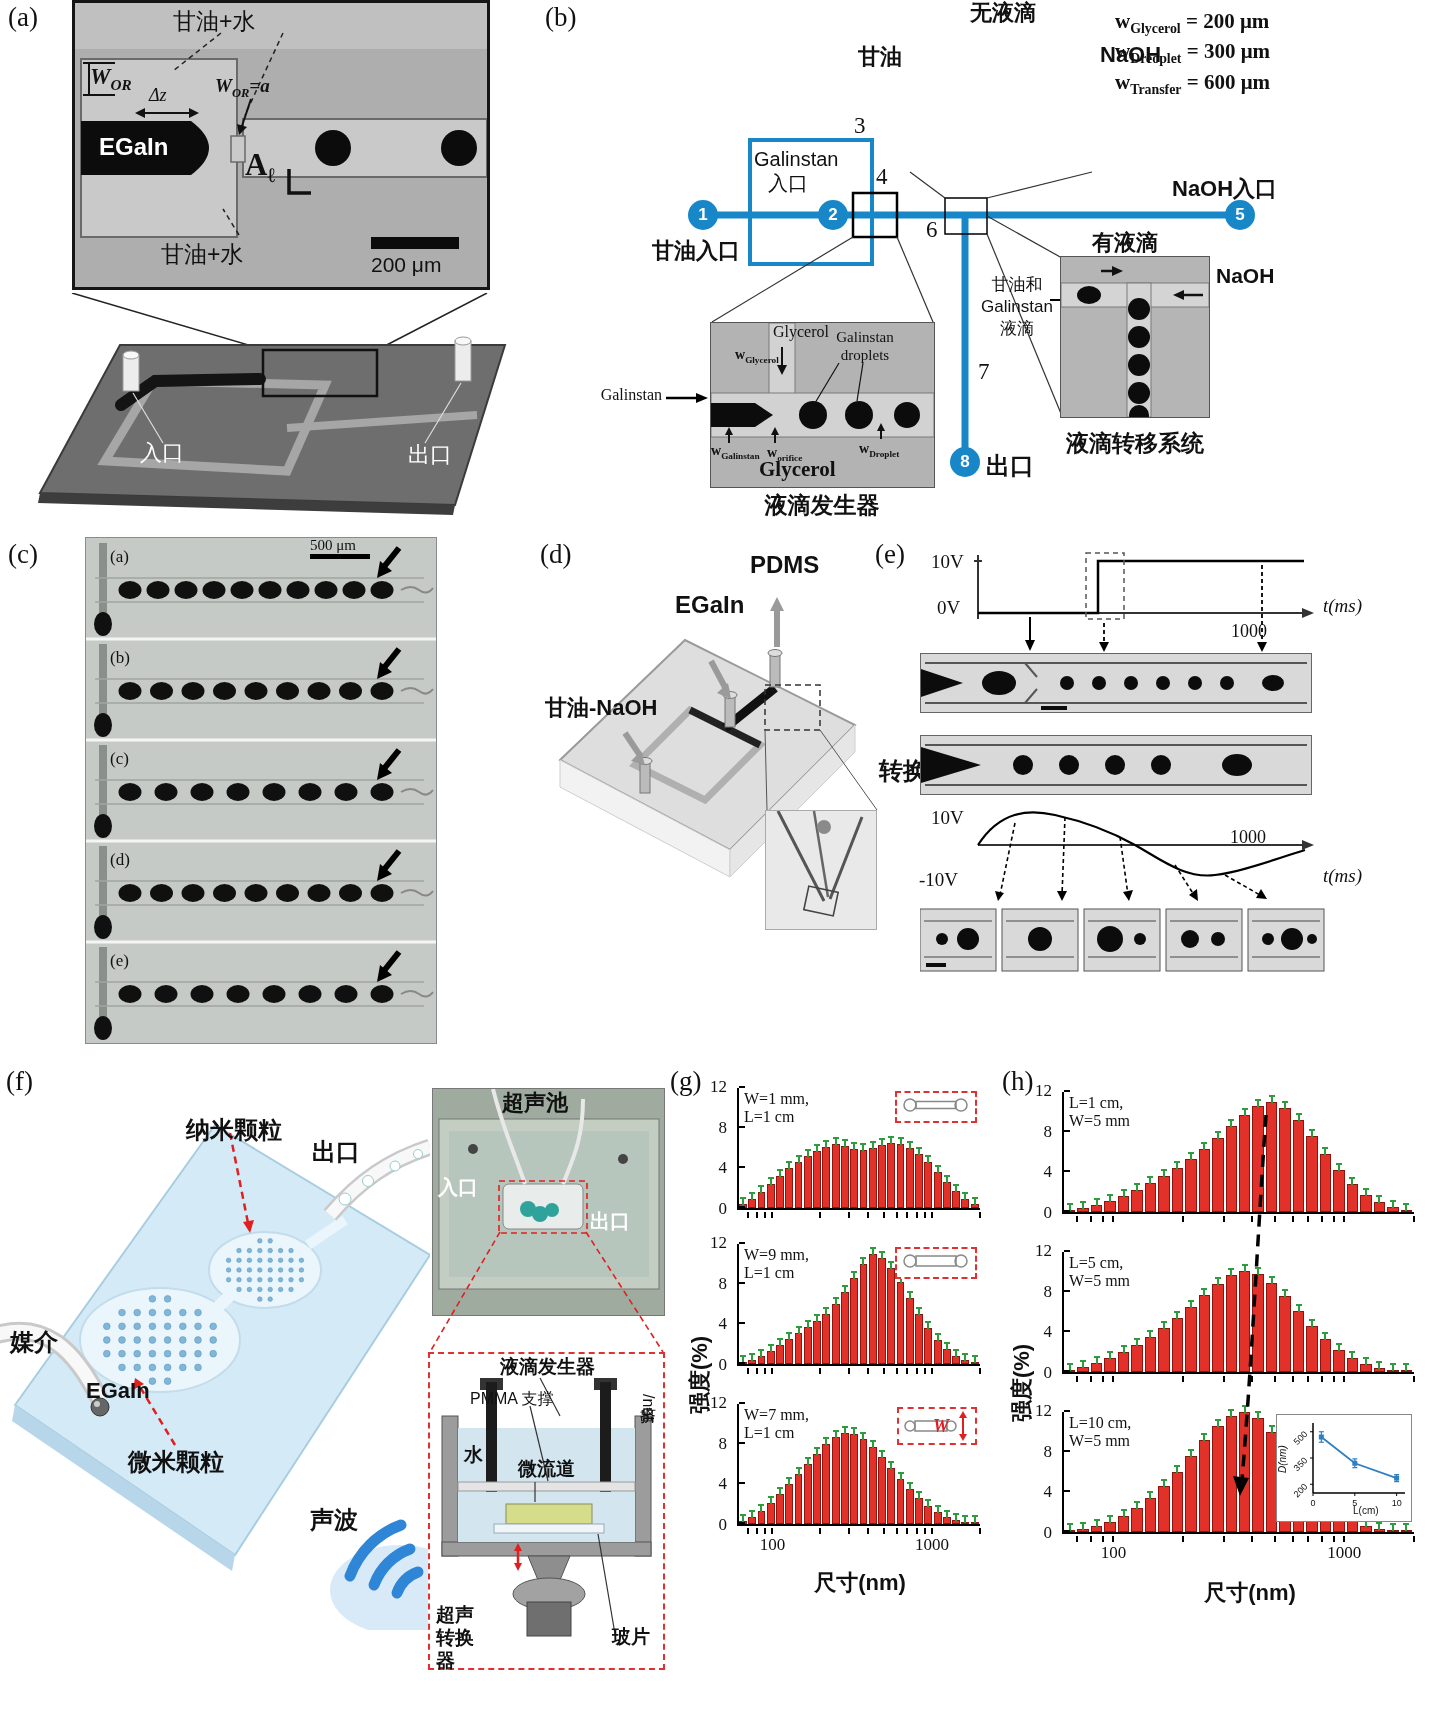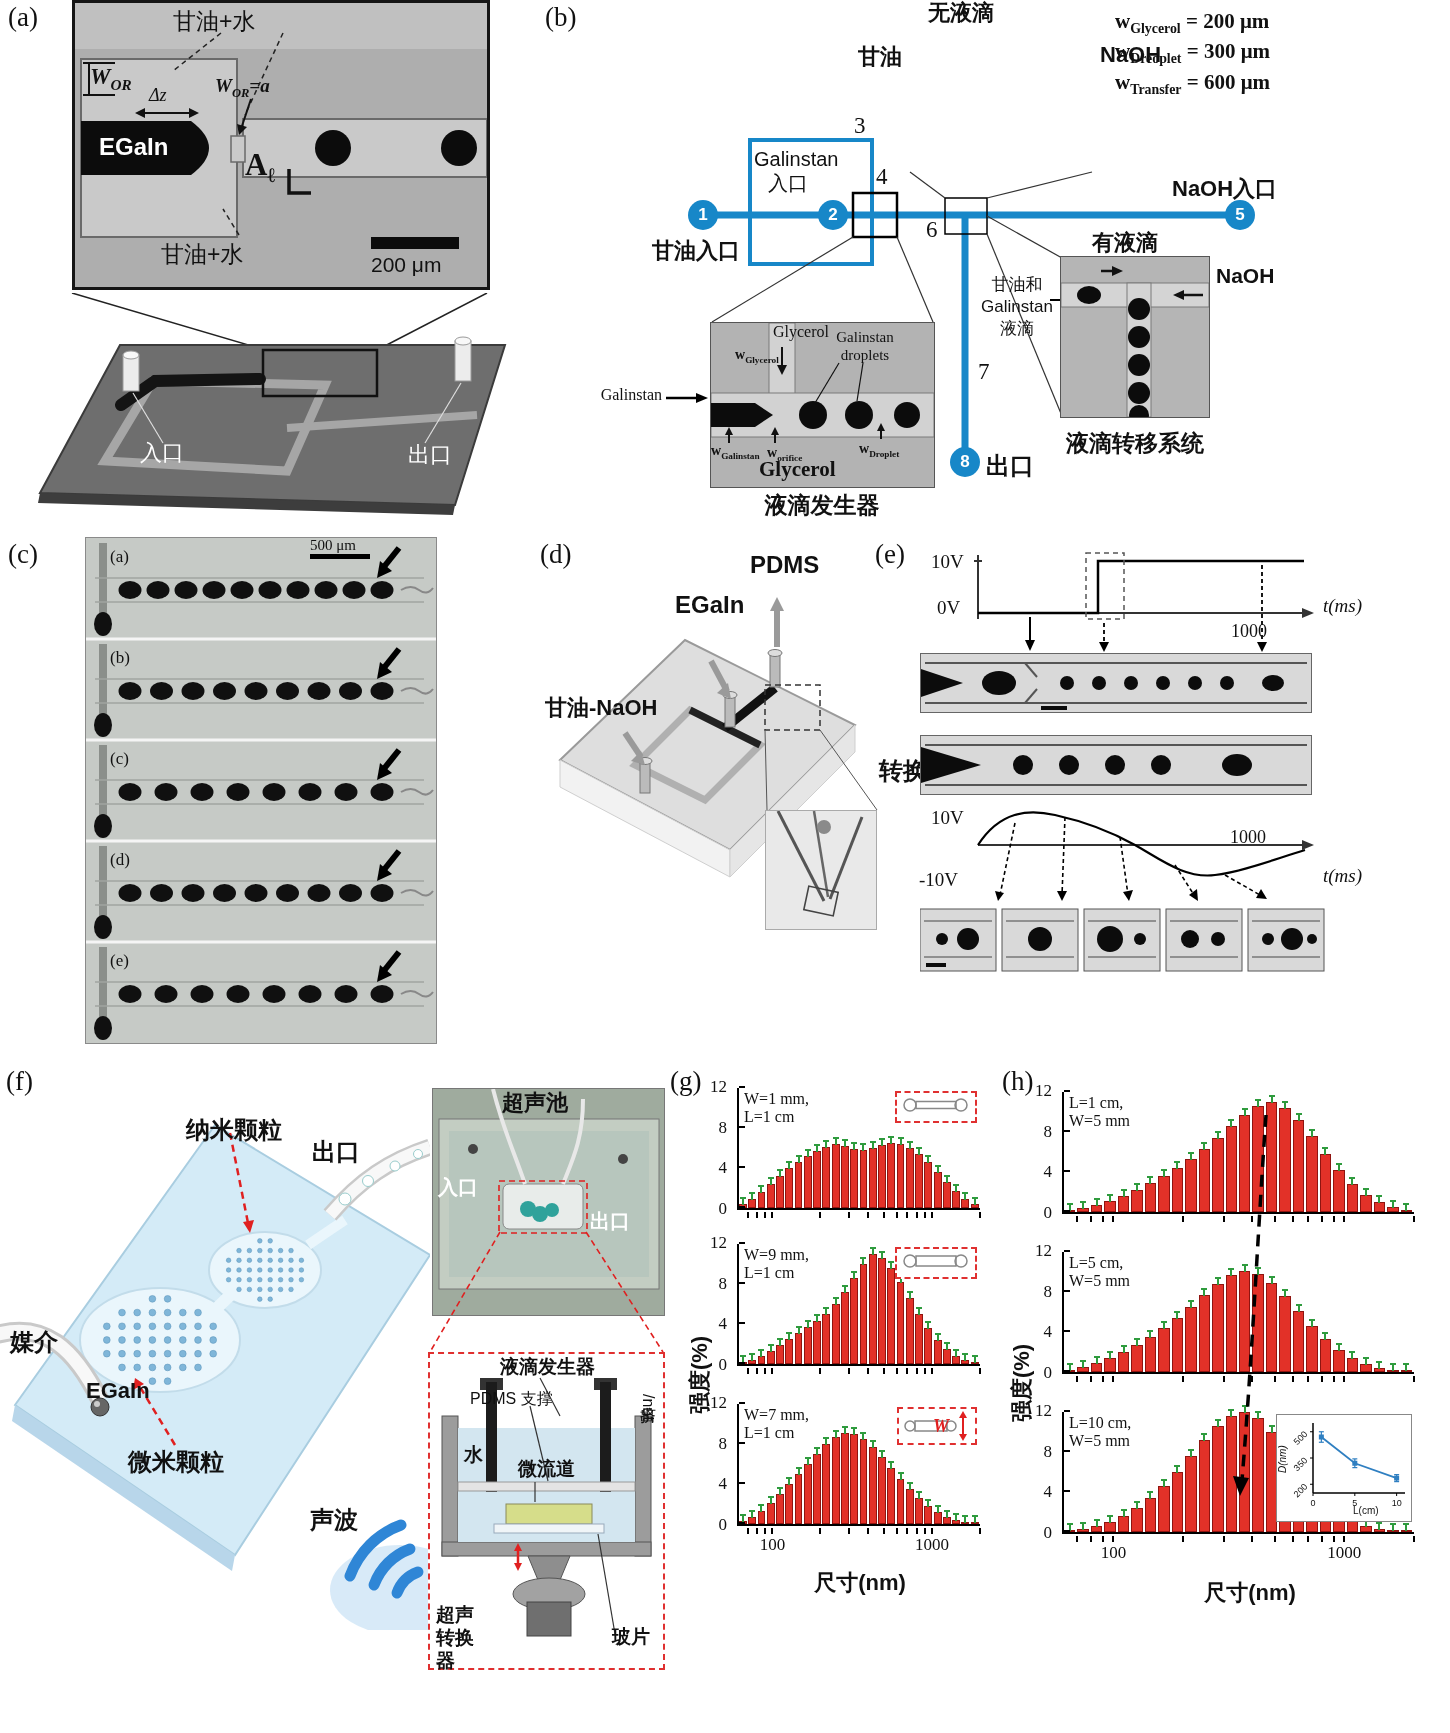--- a/index.html
+++ b/index.html
@@ -111,21 +111,21 @@
       <line x1="405" y1="198" x2="370" y2="172" stroke="#333" stroke-width="1.2"></line>
       <line x1="447" y1="198" x2="552" y2="172" stroke="#333" stroke-width="1.2"></line>
       <line x1="447" y1="216" x2="522" y2="258" stroke="#333" stroke-width="1.2"></line>
       <line x1="447" y1="234" x2="522" y2="416" stroke="#333" stroke-width="1.2"></line>
       <line x1="126" y1="398" x2="158" y2="398" stroke="#000" stroke-width="2.5"></line>
       <polygon points="168,398 156,393 156,403" fill="#000"></polygon>
       <line x1="510" y1="300" x2="528" y2="300" stroke="#000" stroke-width="2"></line>
       <polygon points="536,300 526,296 526,304" fill="#000"></polygon>
     </svg>
 
-    <div class="lab cjklab" style="left:388px;top:0;width:150px;">无液滴</div>
+    <div class="lab cjklab" style="left:388px;top:0;width:150px;text-align:center">无液滴</div>
     <div class="lab cjklab" style="left:300px;top:44px;width:62px;text-align:right">甘油</div>
     <div class="lab b" style="left:560px;top:42px;font-size:22px">NaOH</div>
 
     <div class="abs" style="left:575px;top:8px;width:330px">
         <div class="b-param"><span>w</span><sub>Glycerol</sub><span> = 200 μm</span></div>
         <div class="b-param"><span>w</span><sub>Dreoplet</sub><span> = 300 μm</span></div>
         <div class="b-param"><span>w</span><sub>Transfer</sub><span> = 600 μm</span></div>
       </div>
 
     <div class="node" style="left:148px;top:200px">1</div>
@@ -621,21 +621,21 @@
         <rect x="97" y="248" width="44" height="34" fill="#6f6f6f" stroke="#444"></rect>
         <line x1="88" y1="193" x2="88" y2="213" stroke="#e02020" stroke-width="2.5"></line>
         <polygon points="88,189 84,197 92,197" fill="#e02020"></polygon>
           <polygon points="88,217 84,209 92,209" fill="#e02020"></polygon>
         <line x1="100" y1="52" x2="118" y2="127" stroke="#333" stroke-width="1.2"></line>
         <line x1="110" y1="24" x2="130" y2="62" stroke="#333" stroke-width="1.2"></line>
         <line x1="185" y1="280" x2="168" y2="180" stroke="#333" stroke-width="1.2"></line>
         <line x1="105" y1="148" x2="105" y2="128" stroke="#333" stroke-width="1.2"></line>
       </svg>
       <div class="lab b" style="left:70px;top:2px;font-size:19px">液滴发生器</div>
-      <div class="lab" style="left:40px;top:36px;font-size:16px">PDMS 支撑</div>
+      <div class="lab" style="left:40px;top:36px;font-size:16px">PMMA 支撑</div>
       <div class="lab b" style="left:34px;top:90px;font-size:19px">水</div>
       <div class="lab b" style="left:88px;top:104px;font-size:19px">微流道</div>
       <div class="lab" style="left:208px;top:40px;font-size:16px;writing-mode:vertical-rl">挤出/nut</div>
       <div class="lab b pre" style="left:6px;top:250px;width:48px;font-size:19px;white-space:normal;line-height:1.2">超声转换器</div>
       <div class="lab b" style="left:182px;top:272px;font-size:19px">玻片</div>
     </div>
   </section>
 
   <section class="panel" style="left:670px;top:1060px;width:330px;height:673px">
     <div class="ptag" style="left:0;top:6px">(g)</div>

